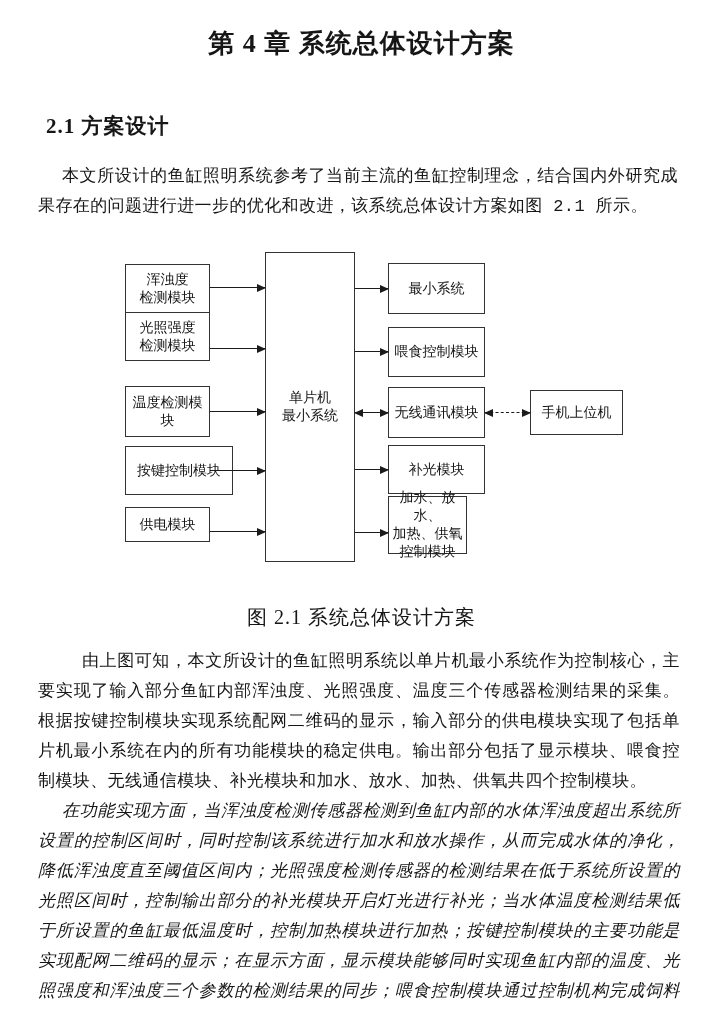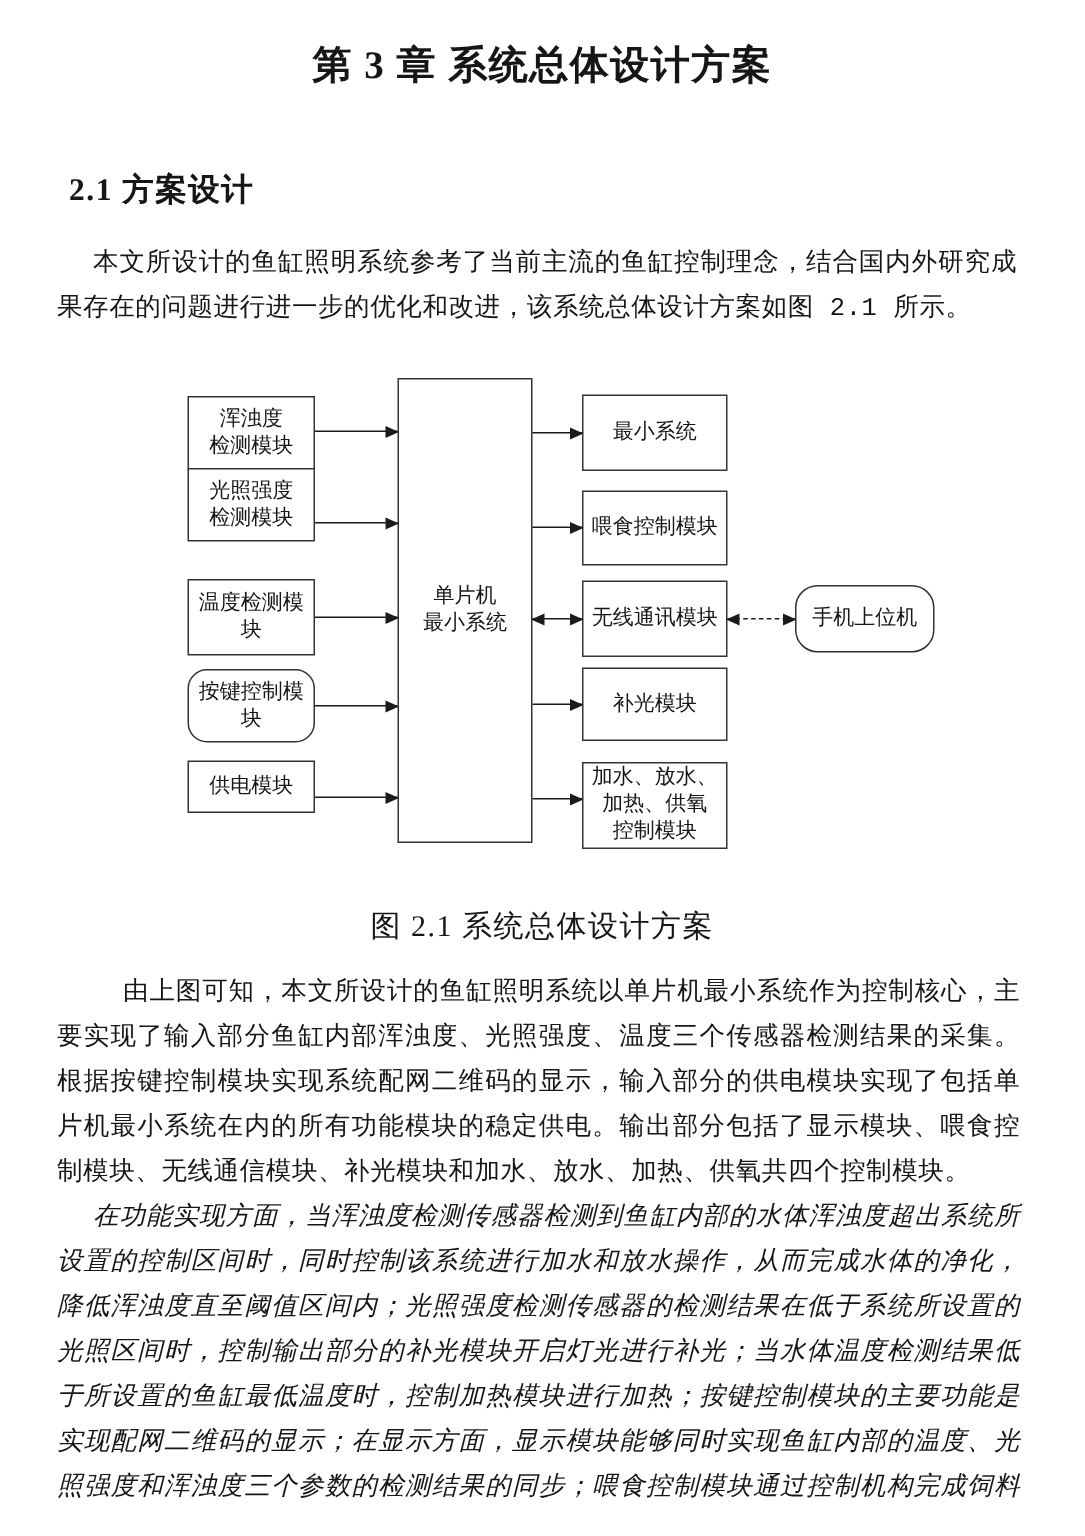--- a/index.html
+++ b/index.html
@@ -39,48 +39,48 @@
   }
   .bodytext{position:absolute;top:646px;left:38px;width:642px;}
   .p-overview{text-indent:44px;}
   .p-function{text-indent:24px;text-align-last:justify;font-style:italic;}
 </style>
 </head>
 <body>
 
 <div class="page">
 
-  <h1 class="chapter-title">第 3 章 系统总体设计方案</h1>
+  <h1 class="chapter-title">第 4 章 系统总体设计方案</h1>
 
   <h2 class="section-heading">2.1 方案设计</h2>
 
   <p class="para intro">本文所设计的鱼缸照明系统参考了当前主流的鱼缸控制理念，结合国内外研究成果存在的问题进行进一步的优化和改进，该系统总体设计方案如图 2.1 所示。</p>
 
   <div class="diagram">
 
     <div class="box" style="left:265px;top:0;width:90px;height:310px;text-align:center;">单片机
 最小系统</div>
 
     <div class="box" style="left:125px;top:12px;width:85px;height:50px;">浑浊度
 检测模块</div>
     <div class="box" style="left:125px;top:60px;width:85px;height:49px;">光照强度
 检测模块</div>
     <div class="box" style="left:125px;top:134px;width:85px;height:51px;">温度检测模块</div>
-    <div class="box" style="left:125px;top:194px;width:85px;height:49px;border-radius:13px;">按键控制模块</div>
+    <div class="box" style="left:125px;top:194px;width:108px;height:49px;">按键控制模块</div>
     <div class="box" style="left:125px;top:255px;width:85px;height:35px;">供电模块</div>
 
     <div class="box" style="left:388px;top:11px;width:97px;height:51px;">最小系统</div>
     <div class="box" style="left:388px;top:75px;width:97px;height:50px;">喂食控制模块</div>
     <div class="box" style="left:388px;top:135px;width:97px;height:51px;">无线通讯模块</div>
     <div class="box" style="left:388px;top:193px;width:97px;height:49px;">补光模块</div>
-    <div class="box" style="left:388px;top:256px;width:97px;height:58px;">加水、放水、
+    <div class="box" style="left:388px;top:244px;width:79px;height:58px;">加水、放水、
 加热、供氧
 控制模块</div>
 
-    <div class="box" style="left:530px;top:138px;width:93px;height:45px;border-radius:15px;">手机上位机</div>
+    <div class="box" style="left:530px;top:138px;width:93px;height:45px;">手机上位机</div>
 
     <div class="arrow" style="left:210px;top:35px;width:55px;">
         <span class="head-r"></span>
       </div>
     <div class="arrow" style="left:210px;top:96px;width:55px;">
         <span class="head-r"></span>
       </div>
     <div class="arrow" style="left:210px;top:159px;width:55px;">
         <span class="head-r"></span>
       </div>

